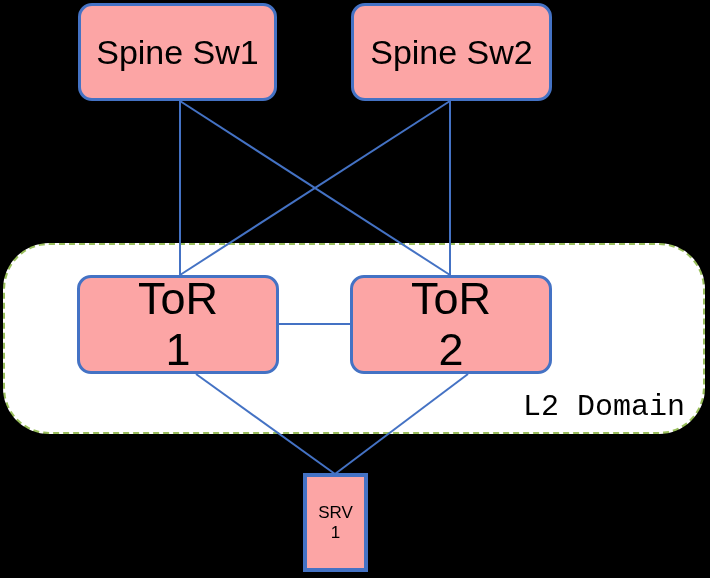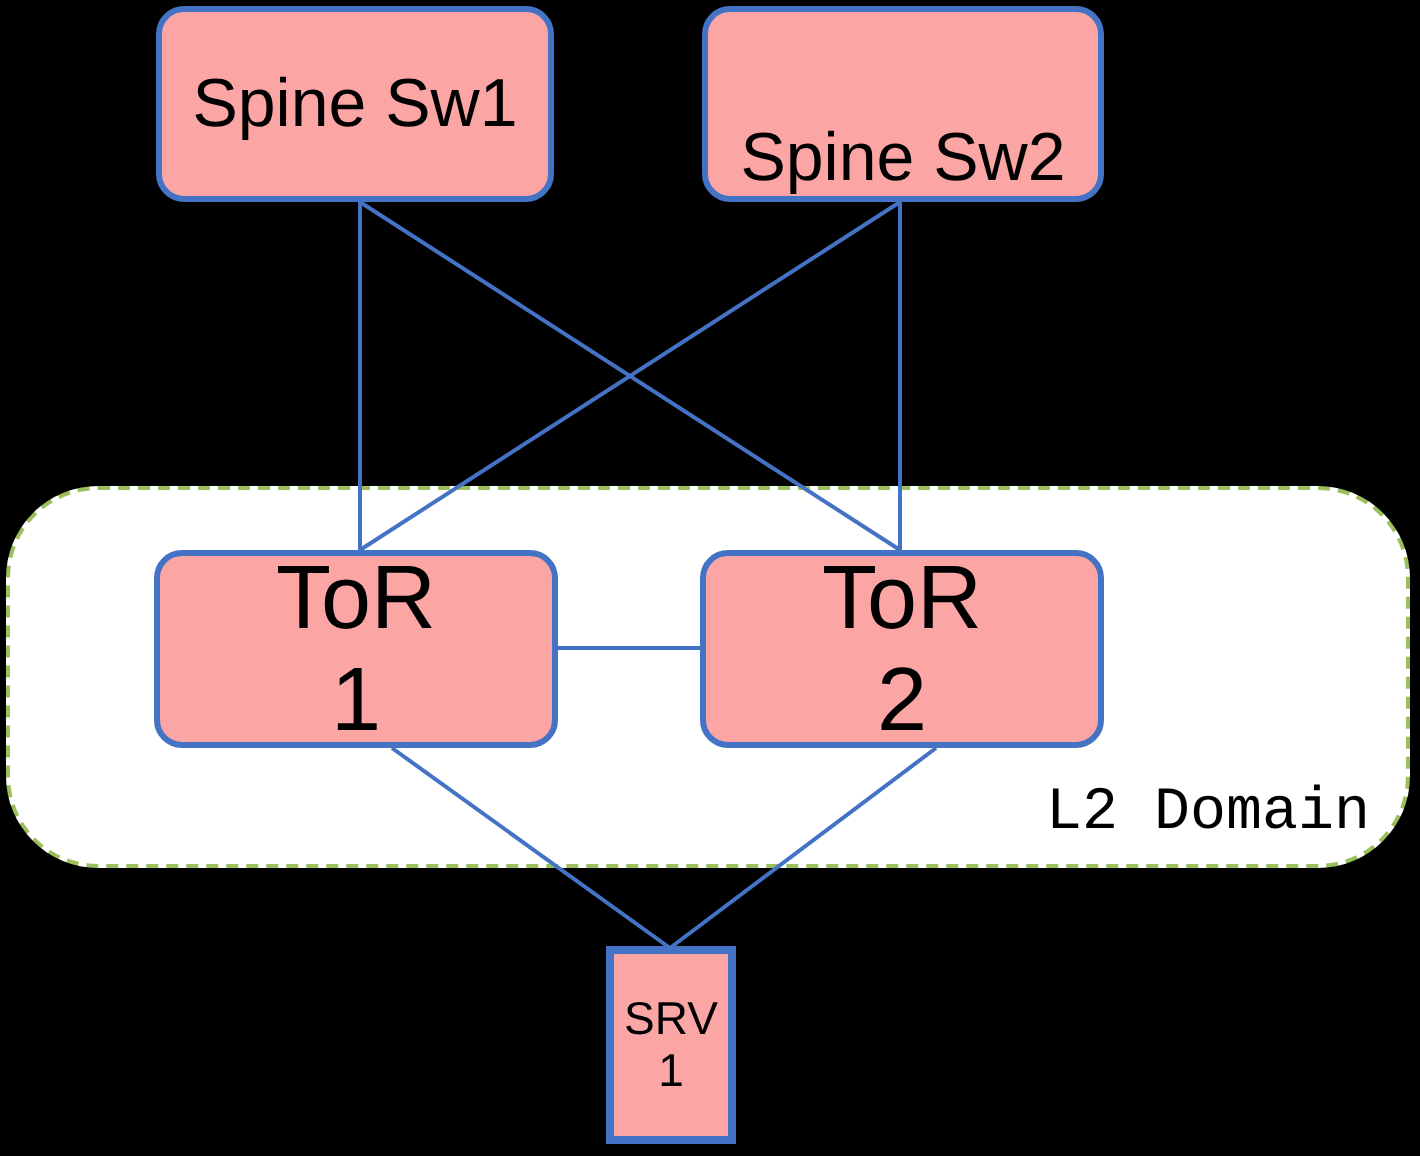--- a/index.html
+++ b/index.html
@@ -58,21 +58,21 @@
     display: block;
     line-height: 1.12;
   }
   .spine {
     font-size: 34px;
   }
   .tor {
     font-size: 45px;
   }
   .srv {
-    font-size: 23px;
+    font-size: 17px;
     border-width: 4px;
   }
   
   #links {
     position: absolute;
     left: 0;
     top: 0;
     width: 710px;
     height: 578px;
     pointer-events: none;
@@ -94,21 +94,21 @@
     <line x1="450" y1="101" x2="180" y2="275" stroke="#4472C4" stroke-width="2"></line>
     <line x1="279" y1="324" x2="351" y2="324" stroke="#4472C4" stroke-width="2"></line>
     <line x1="196" y1="374" x2="335" y2="474" stroke="#4472C4" stroke-width="2"></line>
     <line x1="468" y1="374" x2="335" y2="474" stroke="#4472C4" stroke-width="2"></line>
   </svg>
 
   <div class="node rounded spine" style="left:78px; top:3px; width:199px; height:98px;">
     <span class="line1">Spine Sw1</span>
   </div>
 
-  <div class="node rounded spine" style="left:351px; top:3px; width:201px; height:98px;justify-content:flex-end;">
+  <div class="node rounded spine" style="left:351px; top:3px; width:201px; height:98px;">
     <span class="line1">Spine Sw2</span>
   </div>
 
   <div class="node rounded tor" style="left:77px; top:275px; width:202px; height:99px;">
     <span class="line1">ToR</span>
     <span class="line2">1</span>
   </div>
 
   <div class="node rounded tor" style="left:350px; top:275px; width:202px; height:99px;">
     <span class="line1">ToR</span>

